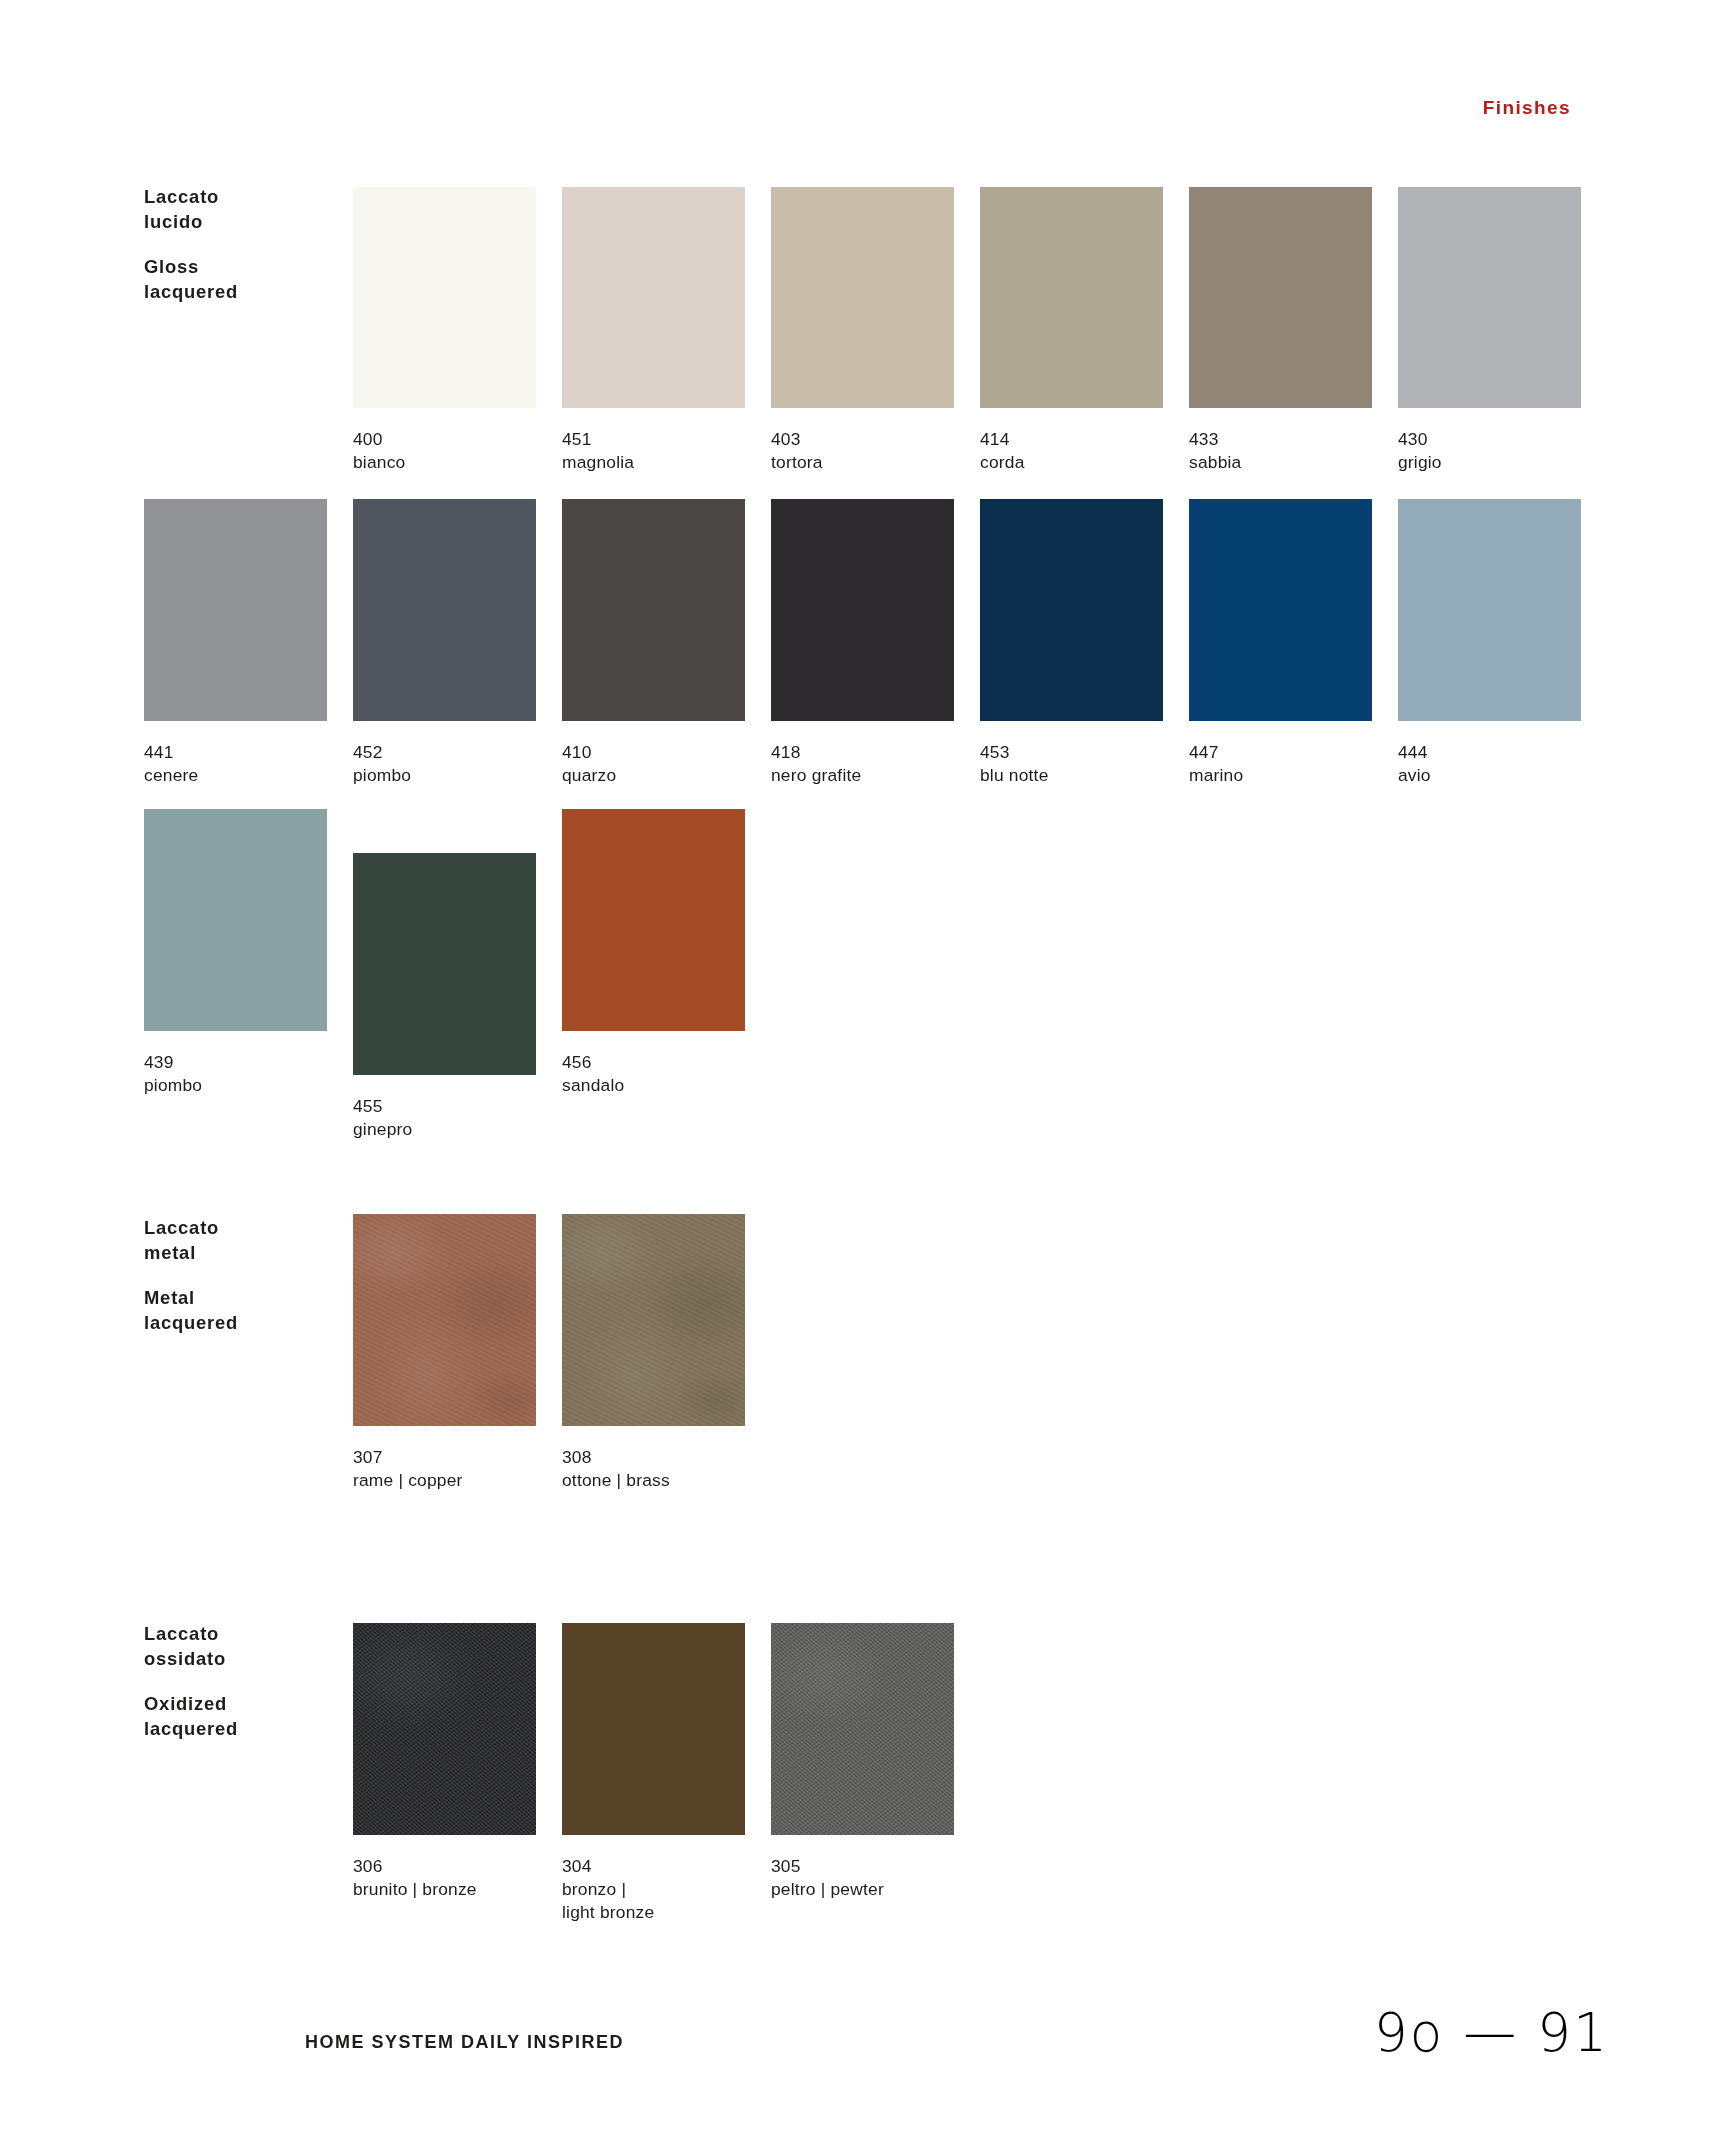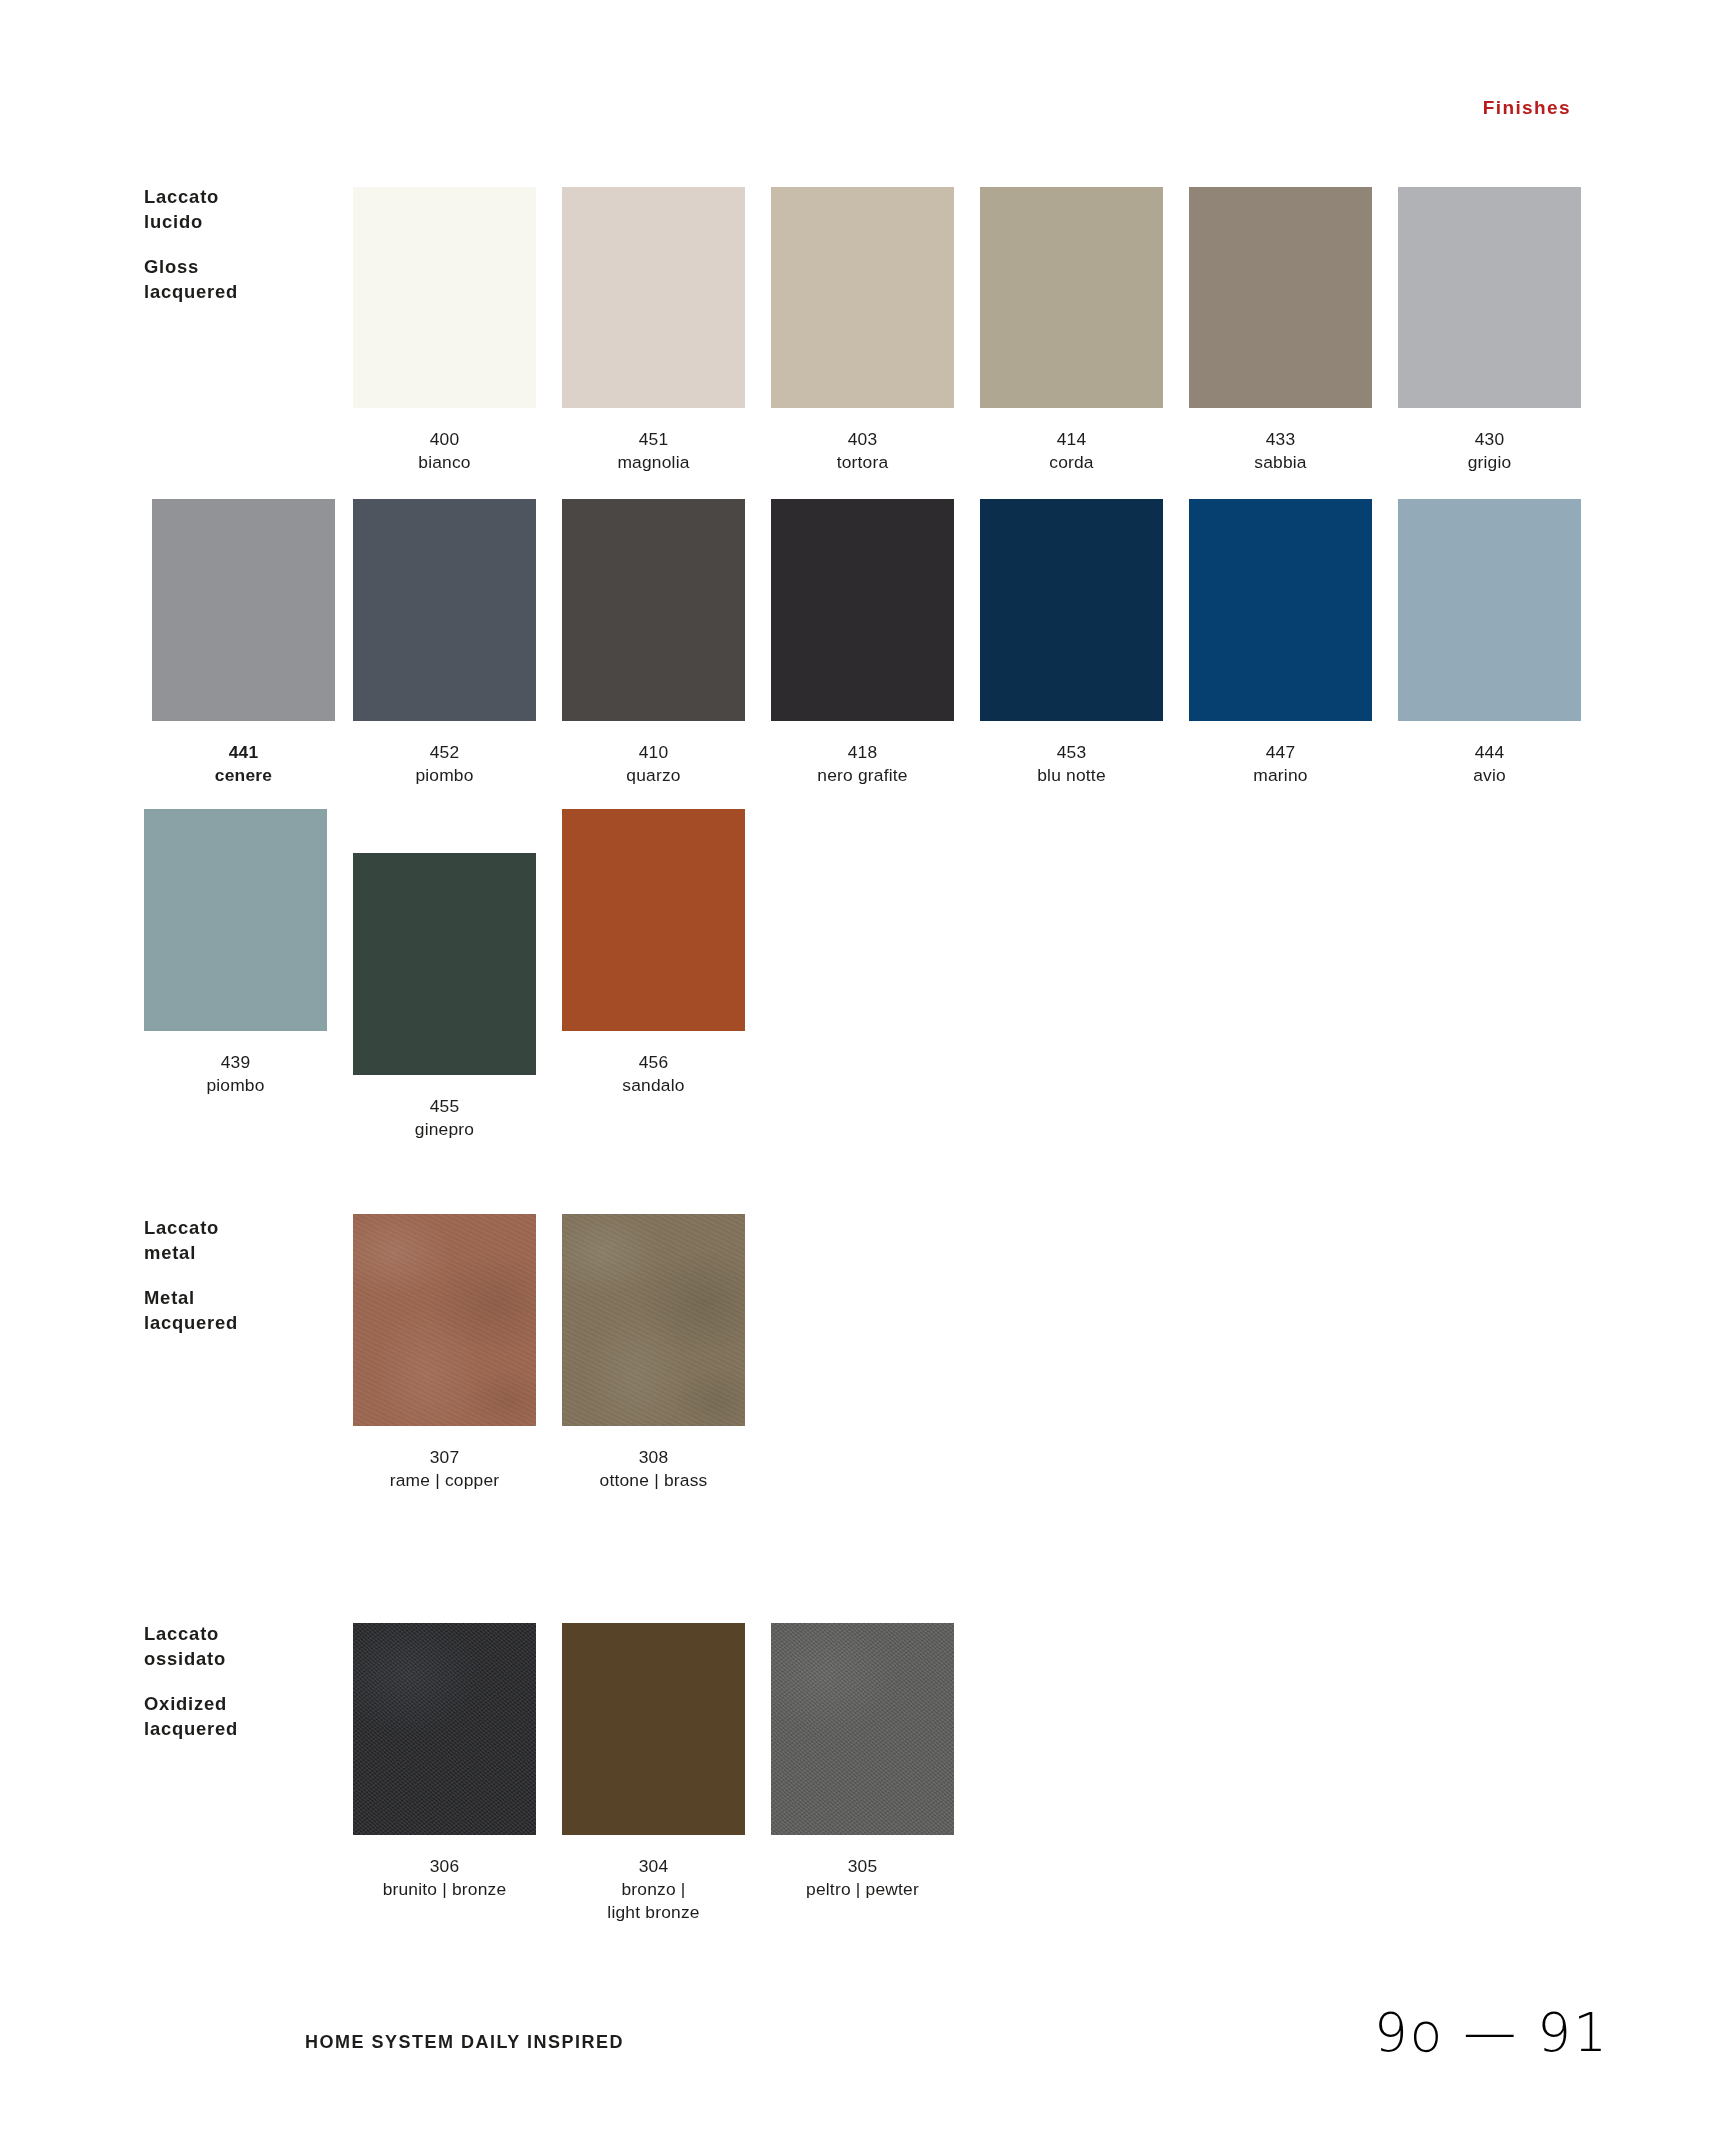--- a/index.html
+++ b/index.html
@@ -53,21 +53,20 @@
   .swatch-row {
     position: absolute;
     left: 0;
     width: 1734px;
     height: 0;
   }
   .swatch-cell {
     position: absolute;
     top: 0;
     width: 183px;
-    text-align: center;
   }
   .swatch-chip {
     width: 183px;
     height: 0;
     display: block;
   }
   .swatch-caption {
     margin-top: 20px;
     font-size: 17.4px;
     line-height: 1.32;
@@ -164,21 +163,21 @@
     <div class="swatch-cell" style="left: 1189px;">
       <div class="swatch-chip" style="height: 221px; background: rgb(145, 133, 120);"></div>
       <div class="swatch-caption"><span class="swatch-code">433</span><span class="swatch-name">sabbia</span></div>
     </div>
     <div class="swatch-cell" style="left: 1398px;">
       <div class="swatch-chip" style="height: 221px; background: rgb(176, 178, 181);"></div>
       <div class="swatch-caption"><span class="swatch-code">430</span><span class="swatch-name">grigio</span></div>
     </div>
   </div>
 <div class="swatch-row" style="top: 499px;">
-    <div class="swatch-cell" style="left: 152px; font-weight: bold;">
+    <div class="swatch-cell" style="left: 144px;">
       <div class="swatch-chip" style="height: 222px; background: rgb(145, 147, 150);"></div>
       <div class="swatch-caption"><span class="swatch-code">441</span><span class="swatch-name">cenere</span></div>
     </div>
     <div class="swatch-cell" style="left: 353px;">
       <div class="swatch-chip" style="height: 222px; background: rgb(79, 85, 95);"></div>
       <div class="swatch-caption"><span class="swatch-code">452</span><span class="swatch-name">piombo</span></div>
     </div>
     <div class="swatch-cell" style="left: 562px;">
       <div class="swatch-chip" style="height: 222px; background: rgb(74, 71, 69);"></div>
       <div class="swatch-caption"><span class="swatch-code">410</span><span class="swatch-name">quarzo</span></div>

